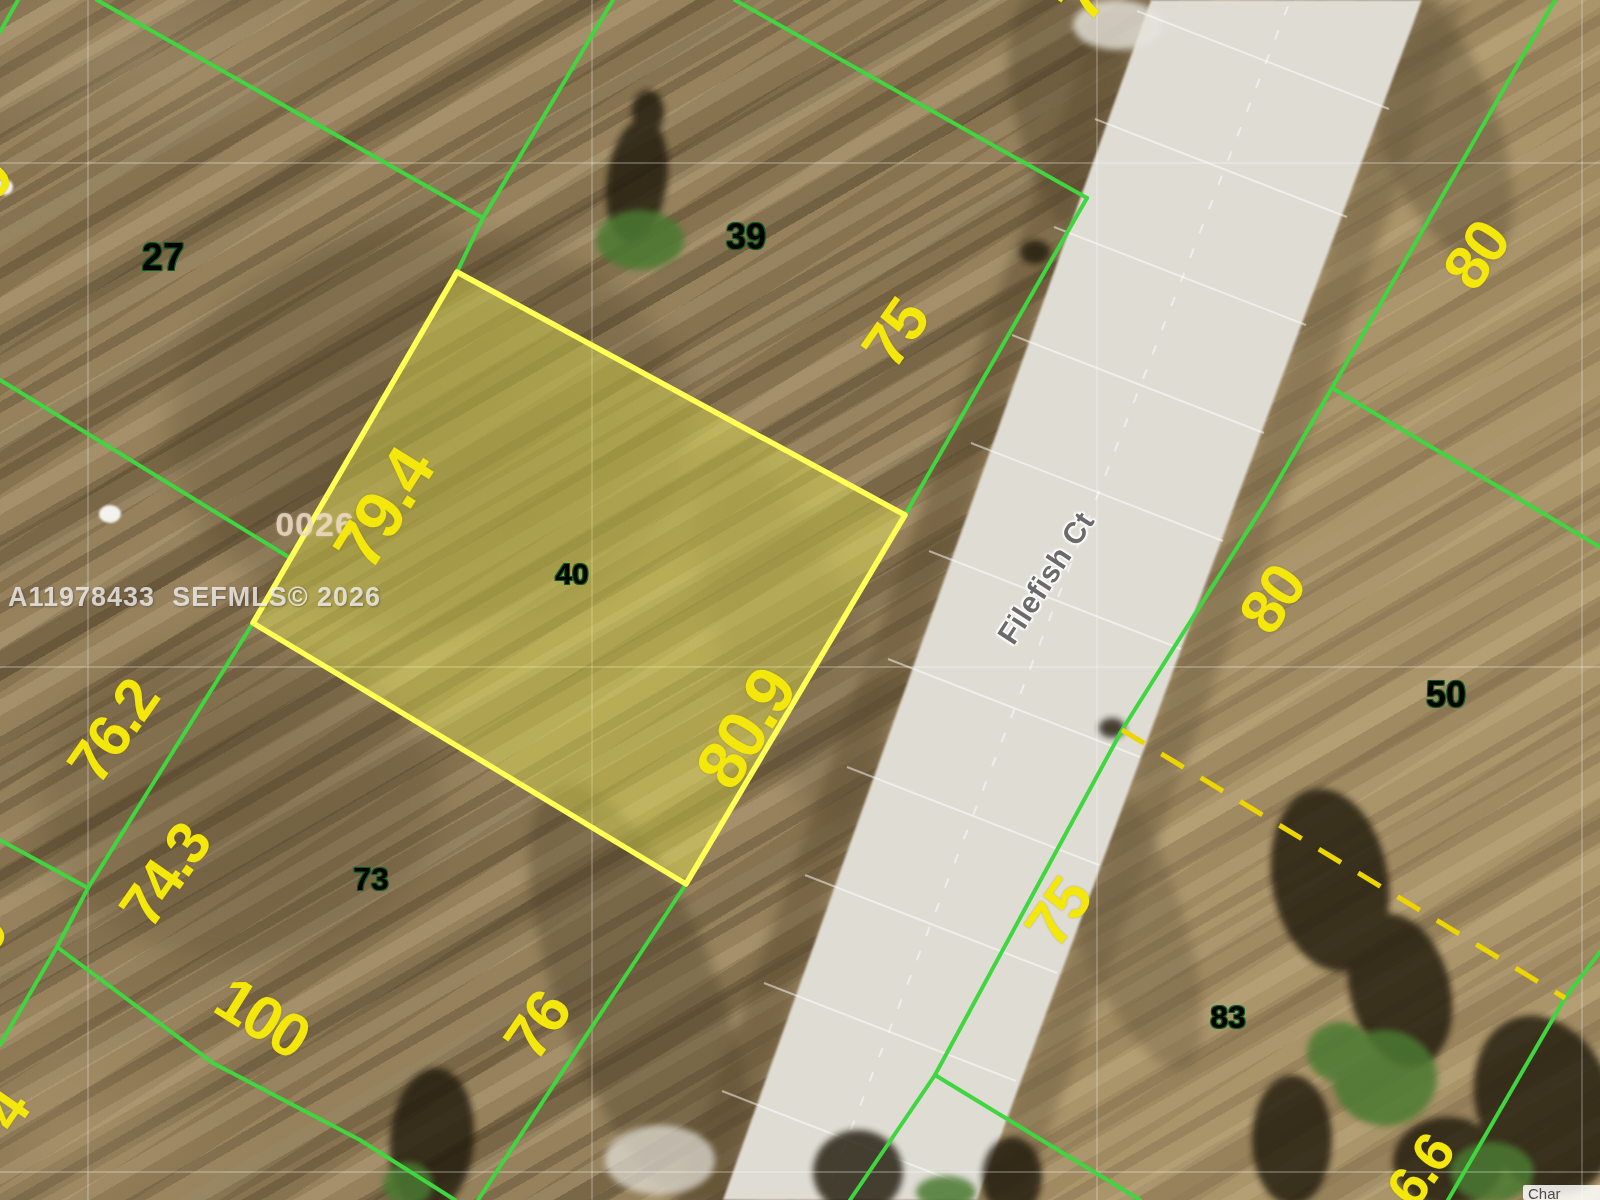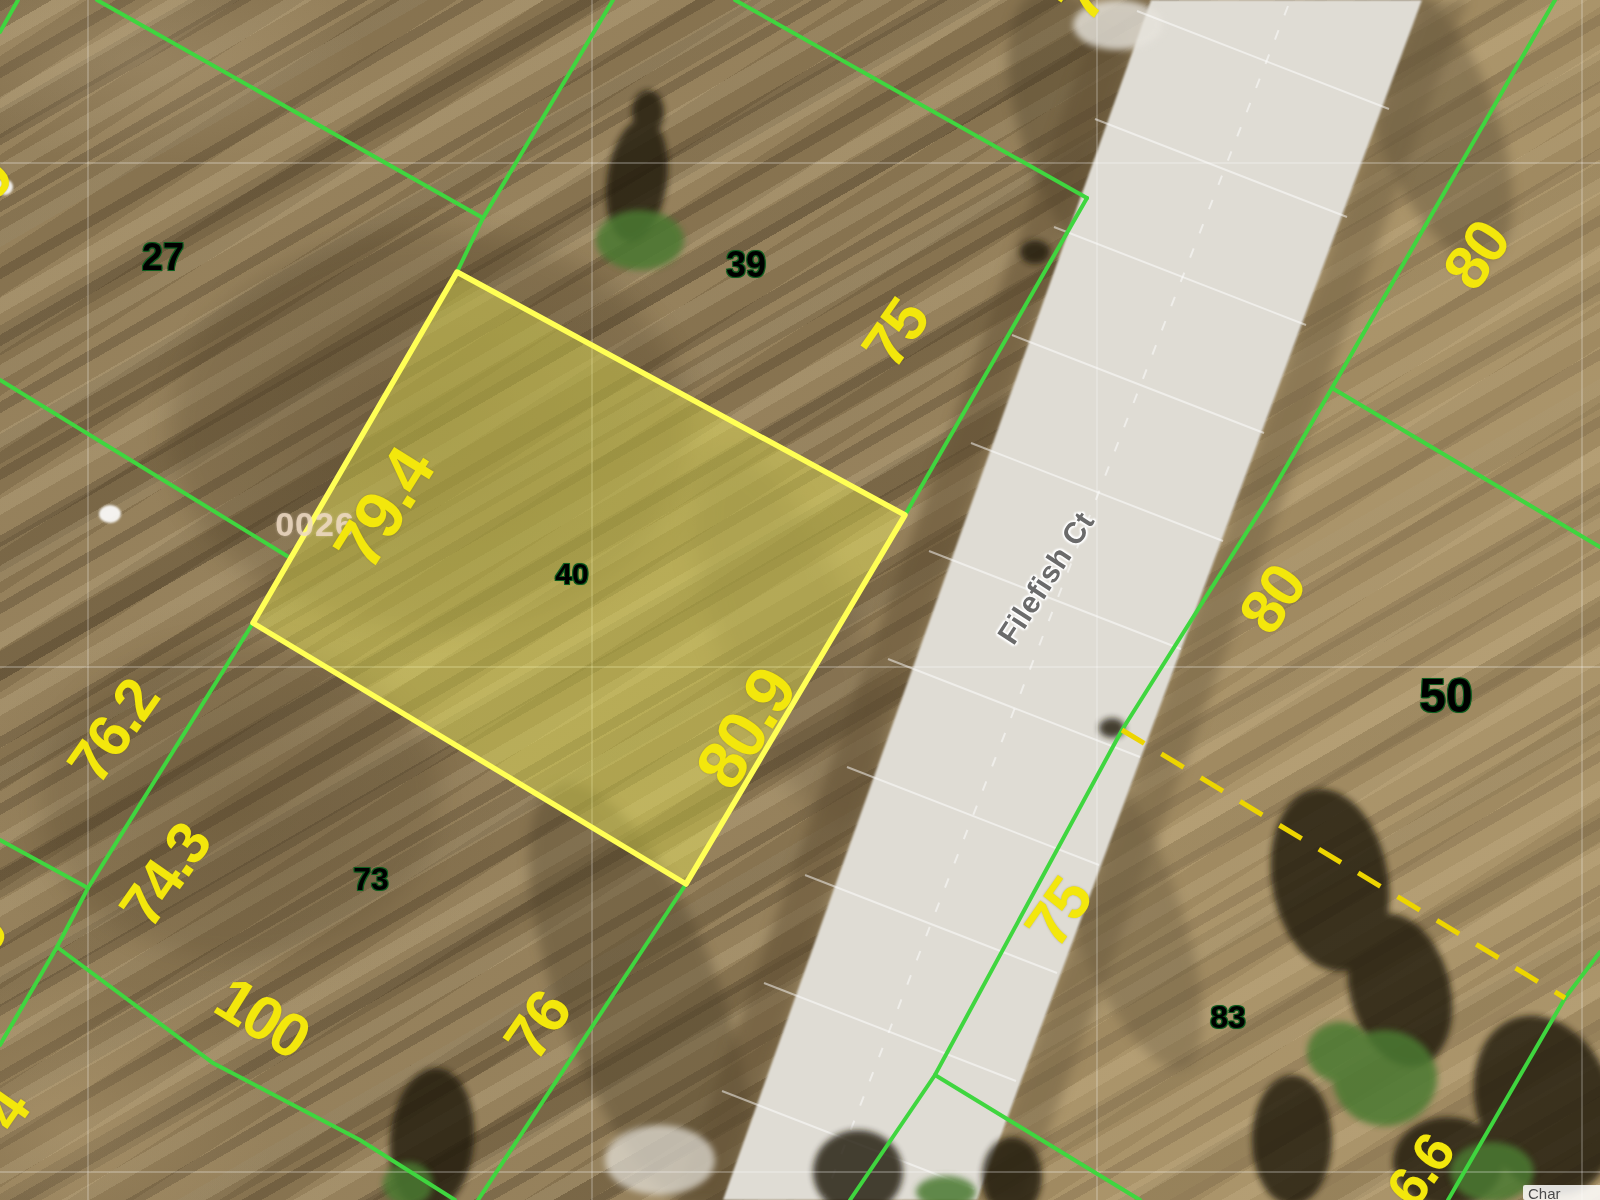--- a/index.html
+++ b/index.html
@@ -159,30 +159,31 @@
       <polyline points="935,1075 1140,1200"></polyline>
       <polyline points="1332,388 1600,547"></polyline>
       <polyline points="1600,952 1565,998 1448,1200"></polyline>
     </g>
 
     <line x1="1122" y1="730" x2="1565" y2="998" stroke="#edd500" stroke-width="5" stroke-dasharray="26 20"></line>
 
     <polygon points="457,272 905,515 686,884 253,623" fill="rgba(232,232,80,0.42)" stroke="#ffff55" stroke-width="5.5" stroke-linejoin="round"></polygon>
   </svg>
 
+  <div class="label" id="watermark" style="left:8px;top:582px;">A11978433  SEFMLS© 2026</div>
 
   <div class="label c" id="block-code" style="left:315px;top:524px;">0026</div>
 
   <div class="label c" id="road-name" style="left:1046px;top:578px;transform:translate(-50%,-50%) rotate(-57deg);">Filefish Ct</div>
 
   <div class="label c lotnum" style="left:163px;top:257px;font-size:38px;">27</div>
-  <div class="label c lotnum" style="left:746px;top:237px;font-size:36px;margin-top:28px;">39</div>
+  <div class="label c lotnum" style="left:746px;top:237px;font-size:36px;">39</div>
   <div class="label c lotnum" style="left:572px;top:574px;font-size:30px;text-align:center;">40</div>
   <div class="label c lotnum" style="left:371px;top:879px;font-size:32px;">73</div>
-  <div class="label c lotnum" style="left:1446px;top:695px;font-size:48px;">50</div>
+  <div class="label c lotnum" style="left:1446px;top:695px;font-size:36px;">50</div>
   <div class="label c lotnum" style="left:1228px;top:1017px;font-size:32px;">83</div>
 
   <div class="label c dim" style="left:383px;top:508px;font-size:68px;transform:translate(-50%,-50%) rotate(-58deg);">79.4</div>
   <div class="label c dim" style="left:745px;top:728px;font-size:68px;transform:translate(-50%,-50%) rotate(-58deg);">80.9</div>
   <div class="label c dim" style="left:895px;top:333px;font-size:62px;transform:translate(-50%,-50%) rotate(-55deg);">75</div>
   <div class="label c dim" style="left:537px;top:1025px;font-size:62px;transform:translate(-50%,-50%) rotate(-55deg);">76</div>
   <div class="label c dim" style="left:262px;top:1017px;font-size:62px;letter-spacing:-3px;transform:translate(-50%,-50%) rotate(32deg);">100</div>
   <div class="label c dim" style="left:113px;top:731px;font-size:60px;transform:translate(-50%,-50%) rotate(-55deg);">76.2</div>
   <div class="label c dim" style="left:165px;top:875px;font-size:60px;transform:translate(-50%,-50%) rotate(-55deg);">74.3</div>
   <div class="label c dim" style="left:1476px;top:255px;font-size:62px;transform:translate(-50%,-50%) rotate(-55deg);">80</div>

